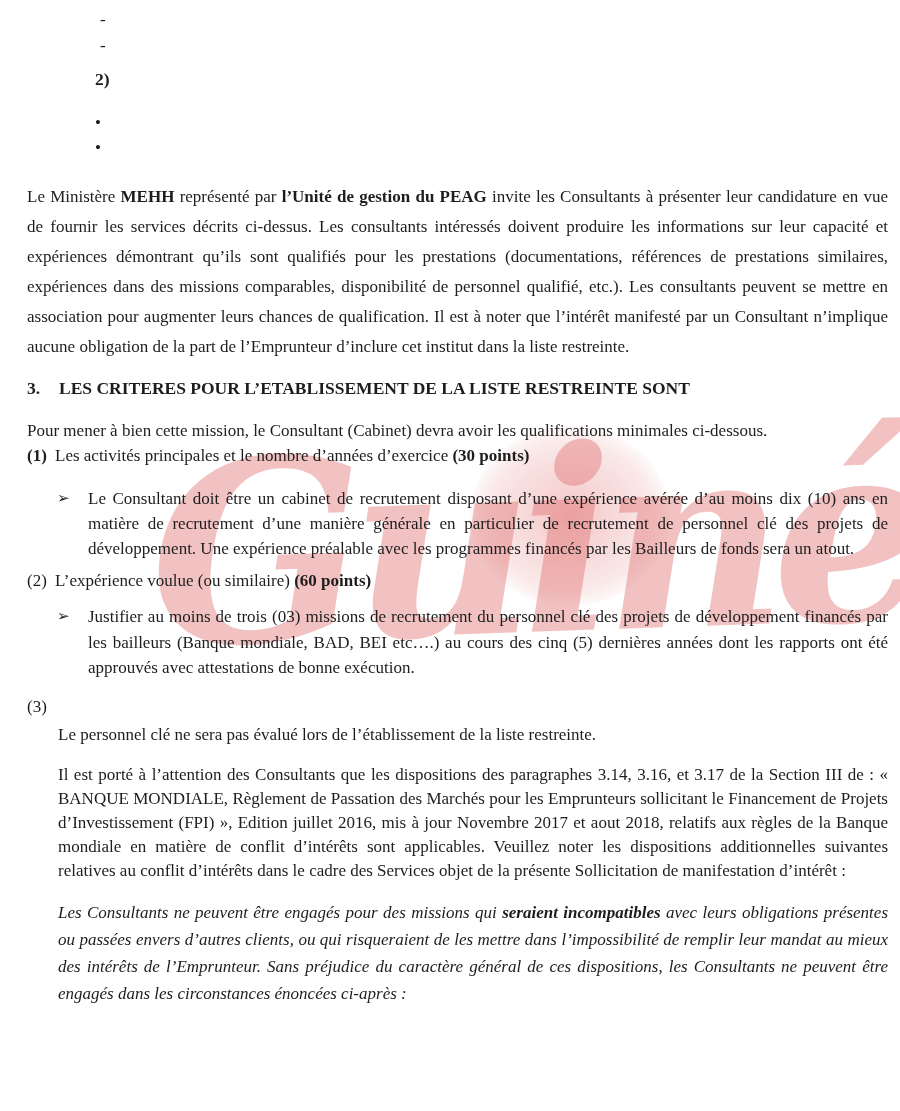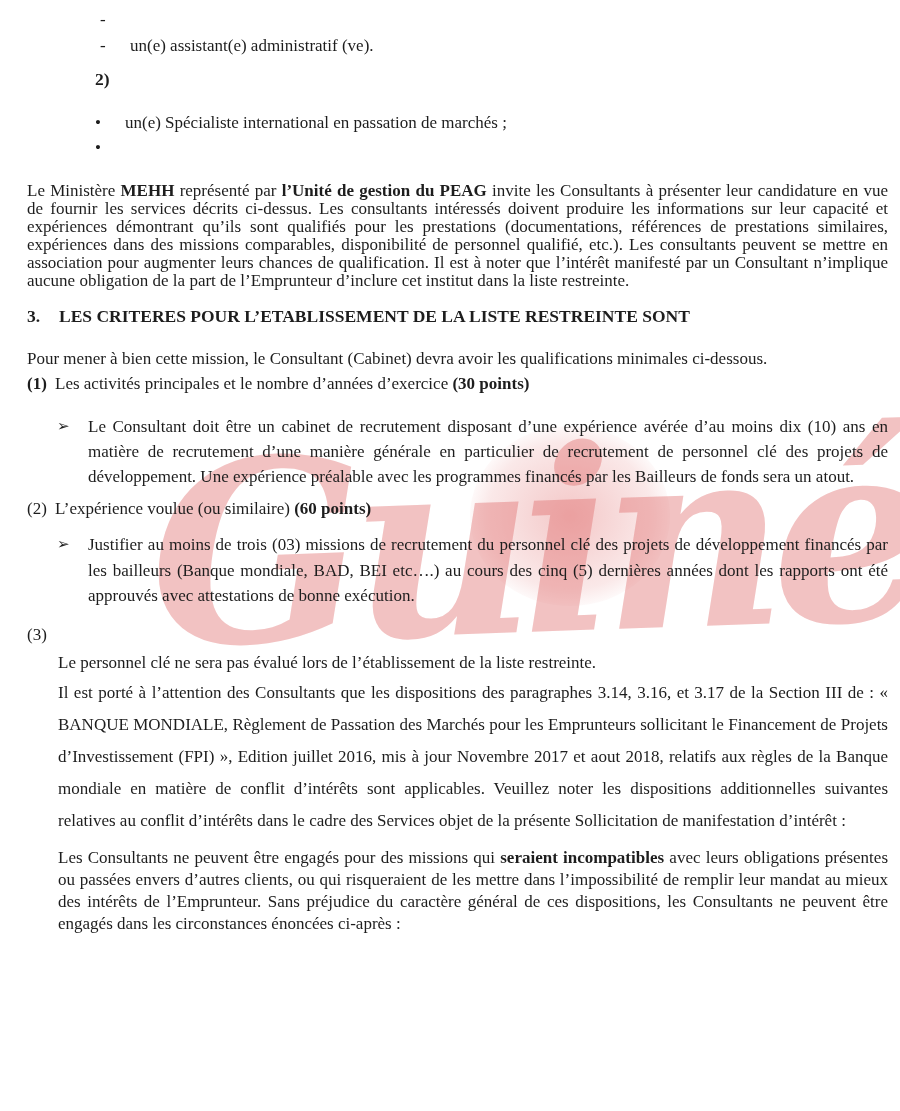--- a/index.html
+++ b/index.html
@@ -44,43 +44,43 @@
 
   .dash-list { line-height:26px; padding-left:73px; }
   .dash-list .marker { width:30px; }
 
   .h2line { margin-top:8px; line-height:25px; padding-left:68px; font-weight:bold; font-size:17.5px; }
   .h2line .marker { width:26px; }
 
   .bullet-list { margin-top:18px; line-height:25px; padding-left:68px; }
   .bullet-list .marker { width:30px; }
 
-  .intro { margin-top:22px; line-height:18px; }
+  .intro { margin-top:22px; line-height:30px; }
 
   .h3line { margin-top:14px; line-height:25px; font-weight:bold; font-size:17.5px; }
   .h3line .marker { width:32px; }
 
   .pour { margin-top:17px; line-height:25px; }
 
   .crit { line-height:25px; }
   .crit .marker { width:28px; }
   .crit1 { margin-top:0; }
   .crit1 .marker { font-weight:bold; }
   .crit2 { margin-top:7px; }
   .crit3 { margin-top:13px; }
 
   .arrow-item { padding-left:30px; line-height:25px; }
   .arrow-item .marker { width:31px; font-size:15px; }
   .arrow1 { margin-top:18px; }
   .arrow2 { margin-top:11px; line-height:25.5px; }
 
   .indent { margin-left:31px; }
   .personnel { margin-top:3px; line-height:25px; }
-  .attention { margin-top:2px; line-height:32px; }
-  .conflict { margin-top:10px; line-height:22px; }
+  .attention { margin-top:16px; line-height:24px; }
+  .conflict { margin-top:16px; line-height:27px;font-style:italic; }
 
   .b { font-weight:bold; }
 </style>
 </head>
 <body>
 
 <div class="page">
 
   <div class="watermark">
     <div class="wm-blob"></div>
@@ -88,32 +88,30 @@
   </div>
 
   <div class="content">
 
     <div class="dash-list">
       <div class="row">
         <span class="marker">-</span>
       </div>
       <div class="row">
         <span class="marker">-</span>
-        <span>un(e) assistant(e) administratif (ve).</span>
       </div>
     </div>
 
     <div class="h2line row">
       <span class="marker">2)</span>
     </div>
 
     <div class="bullet-list">
       <div class="row">
         <span class="marker">•</span>
-        <span>un(e) Spécialiste international en passation de marchés ;</span>
       </div>
       <div class="row">
         <span class="marker">•</span>
       </div>
     </div>
 
     <p class="intro jt"><span>Le Ministère </span><span class="b">MEHH</span><span> représenté par </span><span class="b">l’Unité de gestion du PEAG</span><span> invite les Consultants à présenter leur candidature en vue de fournir les services décrits ci-dessus. Les consultants intéressés doivent produire les informations sur leur capacité et expériences démontrant qu’ils sont qualifiés pour les prestations (documentations, références de prestations similaires, expériences dans des missions comparables, disponibilité de personnel qualifié, etc.). Les consultants peuvent se mettre en association pour augmenter leurs chances de qualification. Il est à noter que l’intérêt manifesté par un Consultant n’implique aucune obligation de la part de l’Emprunteur d’inclure cet institut dans la liste restreinte.</span></p>
 
     <div class="h3line row">
       <span class="marker">3.</span>

